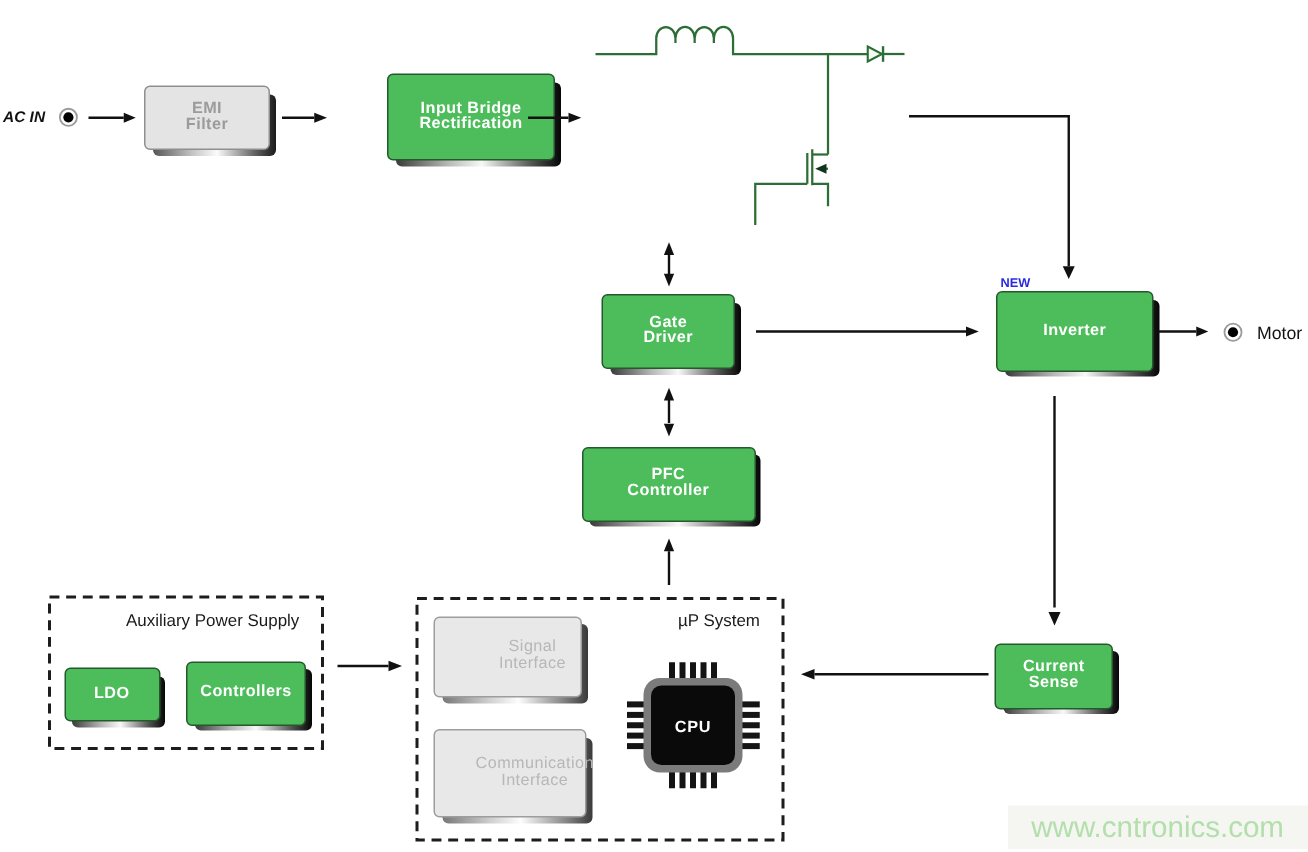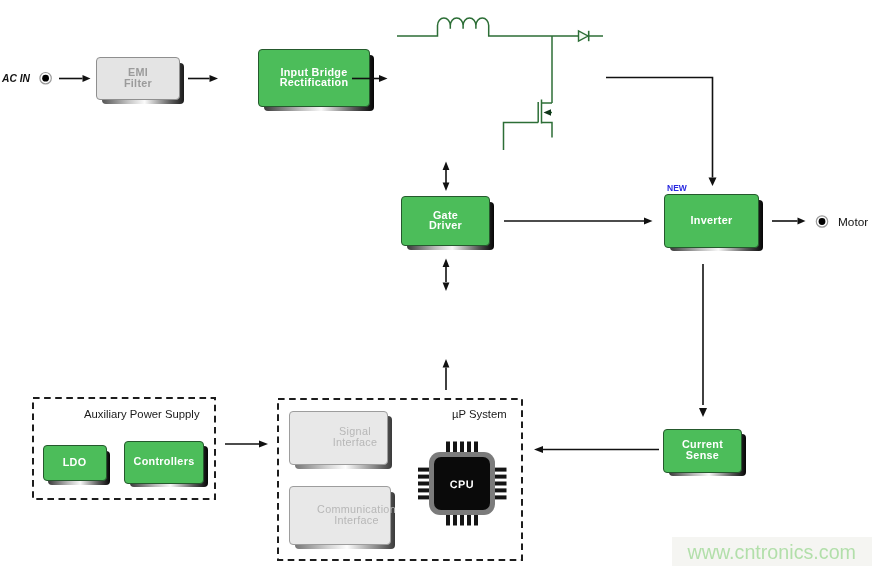--- a/index.html
+++ b/index.html
@@ -32,21 +32,24 @@
 
   <div class="box gray" style="left:96px;top:57px;width:84px;height:43px;">
       <span class="t">EMI<br>Filter</span>
     </div>
   <div class="box green" style="left:226px;top:49px;width:112px;height:58px;margin-left:32px;">
       <span class="t">Input Bridge<br>Rectification</span>
     </div>
   <div class="box green" style="left:401px;top:196px;width:89px;height:50px;">
       <span class="t">Gate<br>Driver</span>
     </div>
-  <div class="box green" style="left:664px;top:194px;width:95px;height:53.5px;">
+  <div class="box green" style="left:387.5px;top:297.5px;width:116px;height:50px;">
+      <span class="t">PFC<br>Controller</span>
+    </div>
+  <div class="box green" style="left:664px;top:194px;width:105px;height:53.5px;">
       <span class="t">Inverter</span>
     </div>
   <div class="box green" style="left:663px;top:428.5px;width:79px;height:44px;">
       <span class="t">Current<br>Sense</span>
     </div>
   <div class="box green" style="left:42.5px;top:445px;width:64px;height:36px;justify-content:center;">
       <span class="t">LDO</span>
     </div>
   <div class="box green" style="left:124px;top:440.5px;width:80px;height:43px;">
       <span class="t">Controllers</span>

